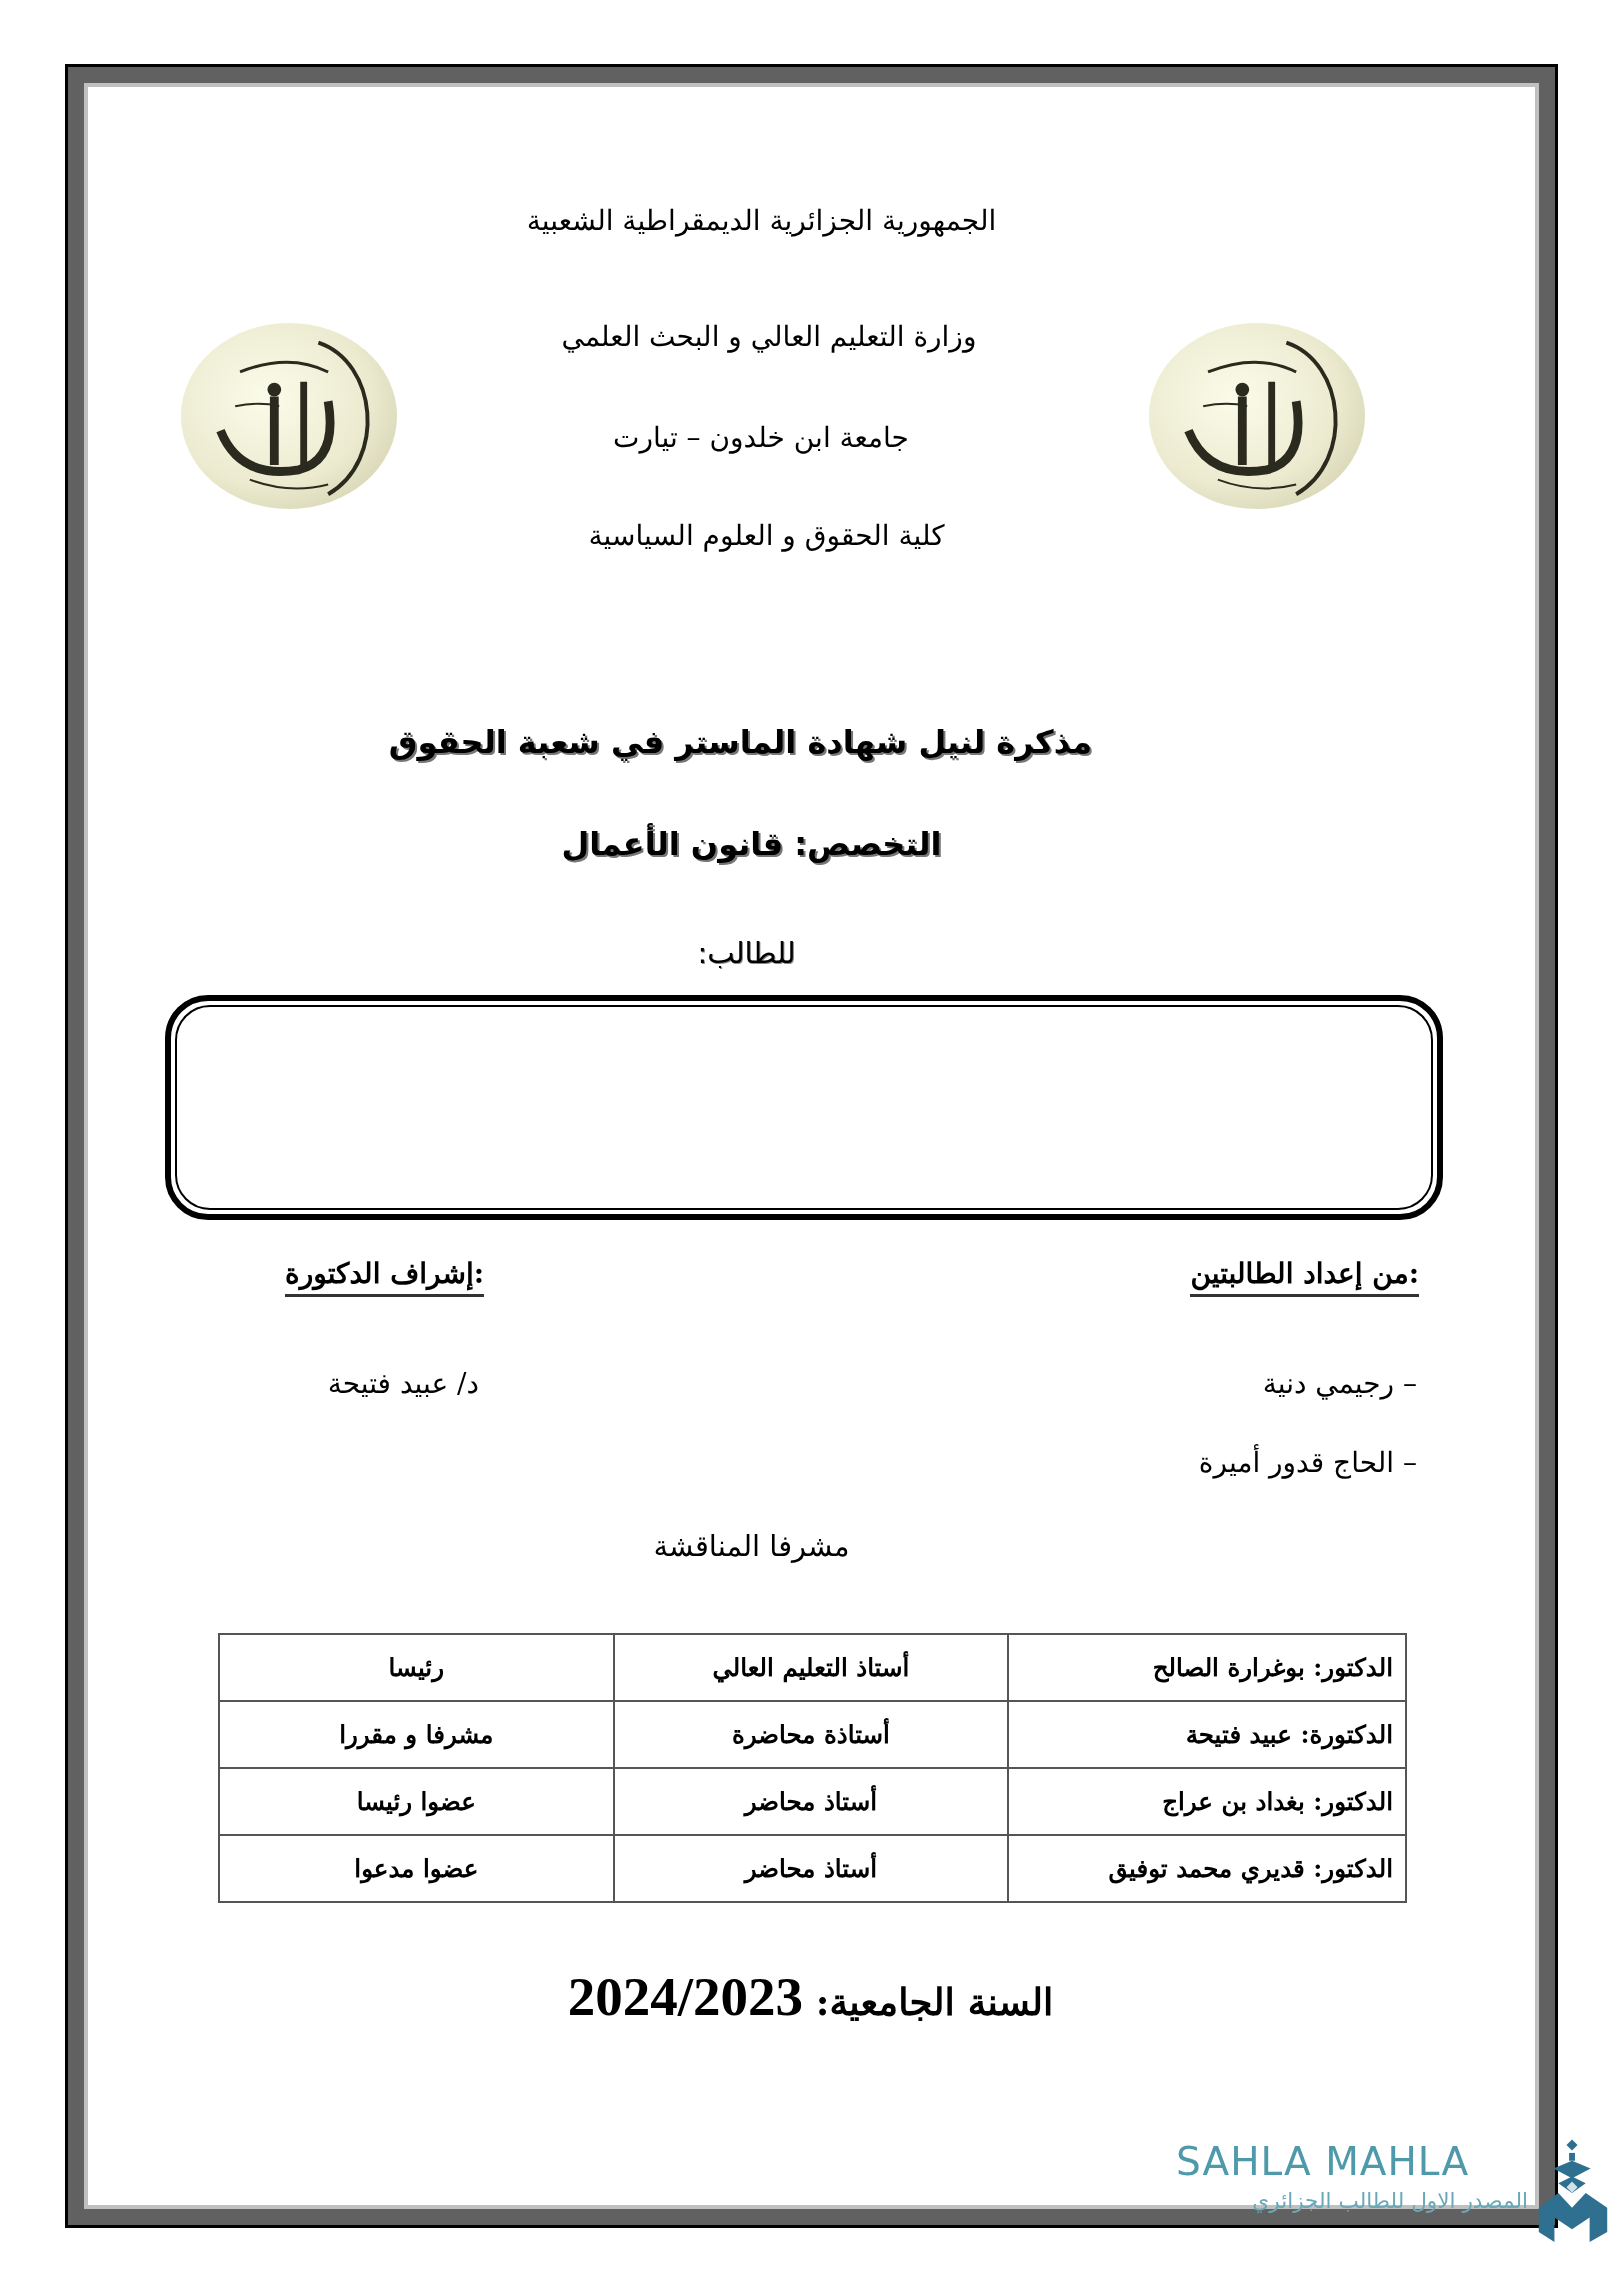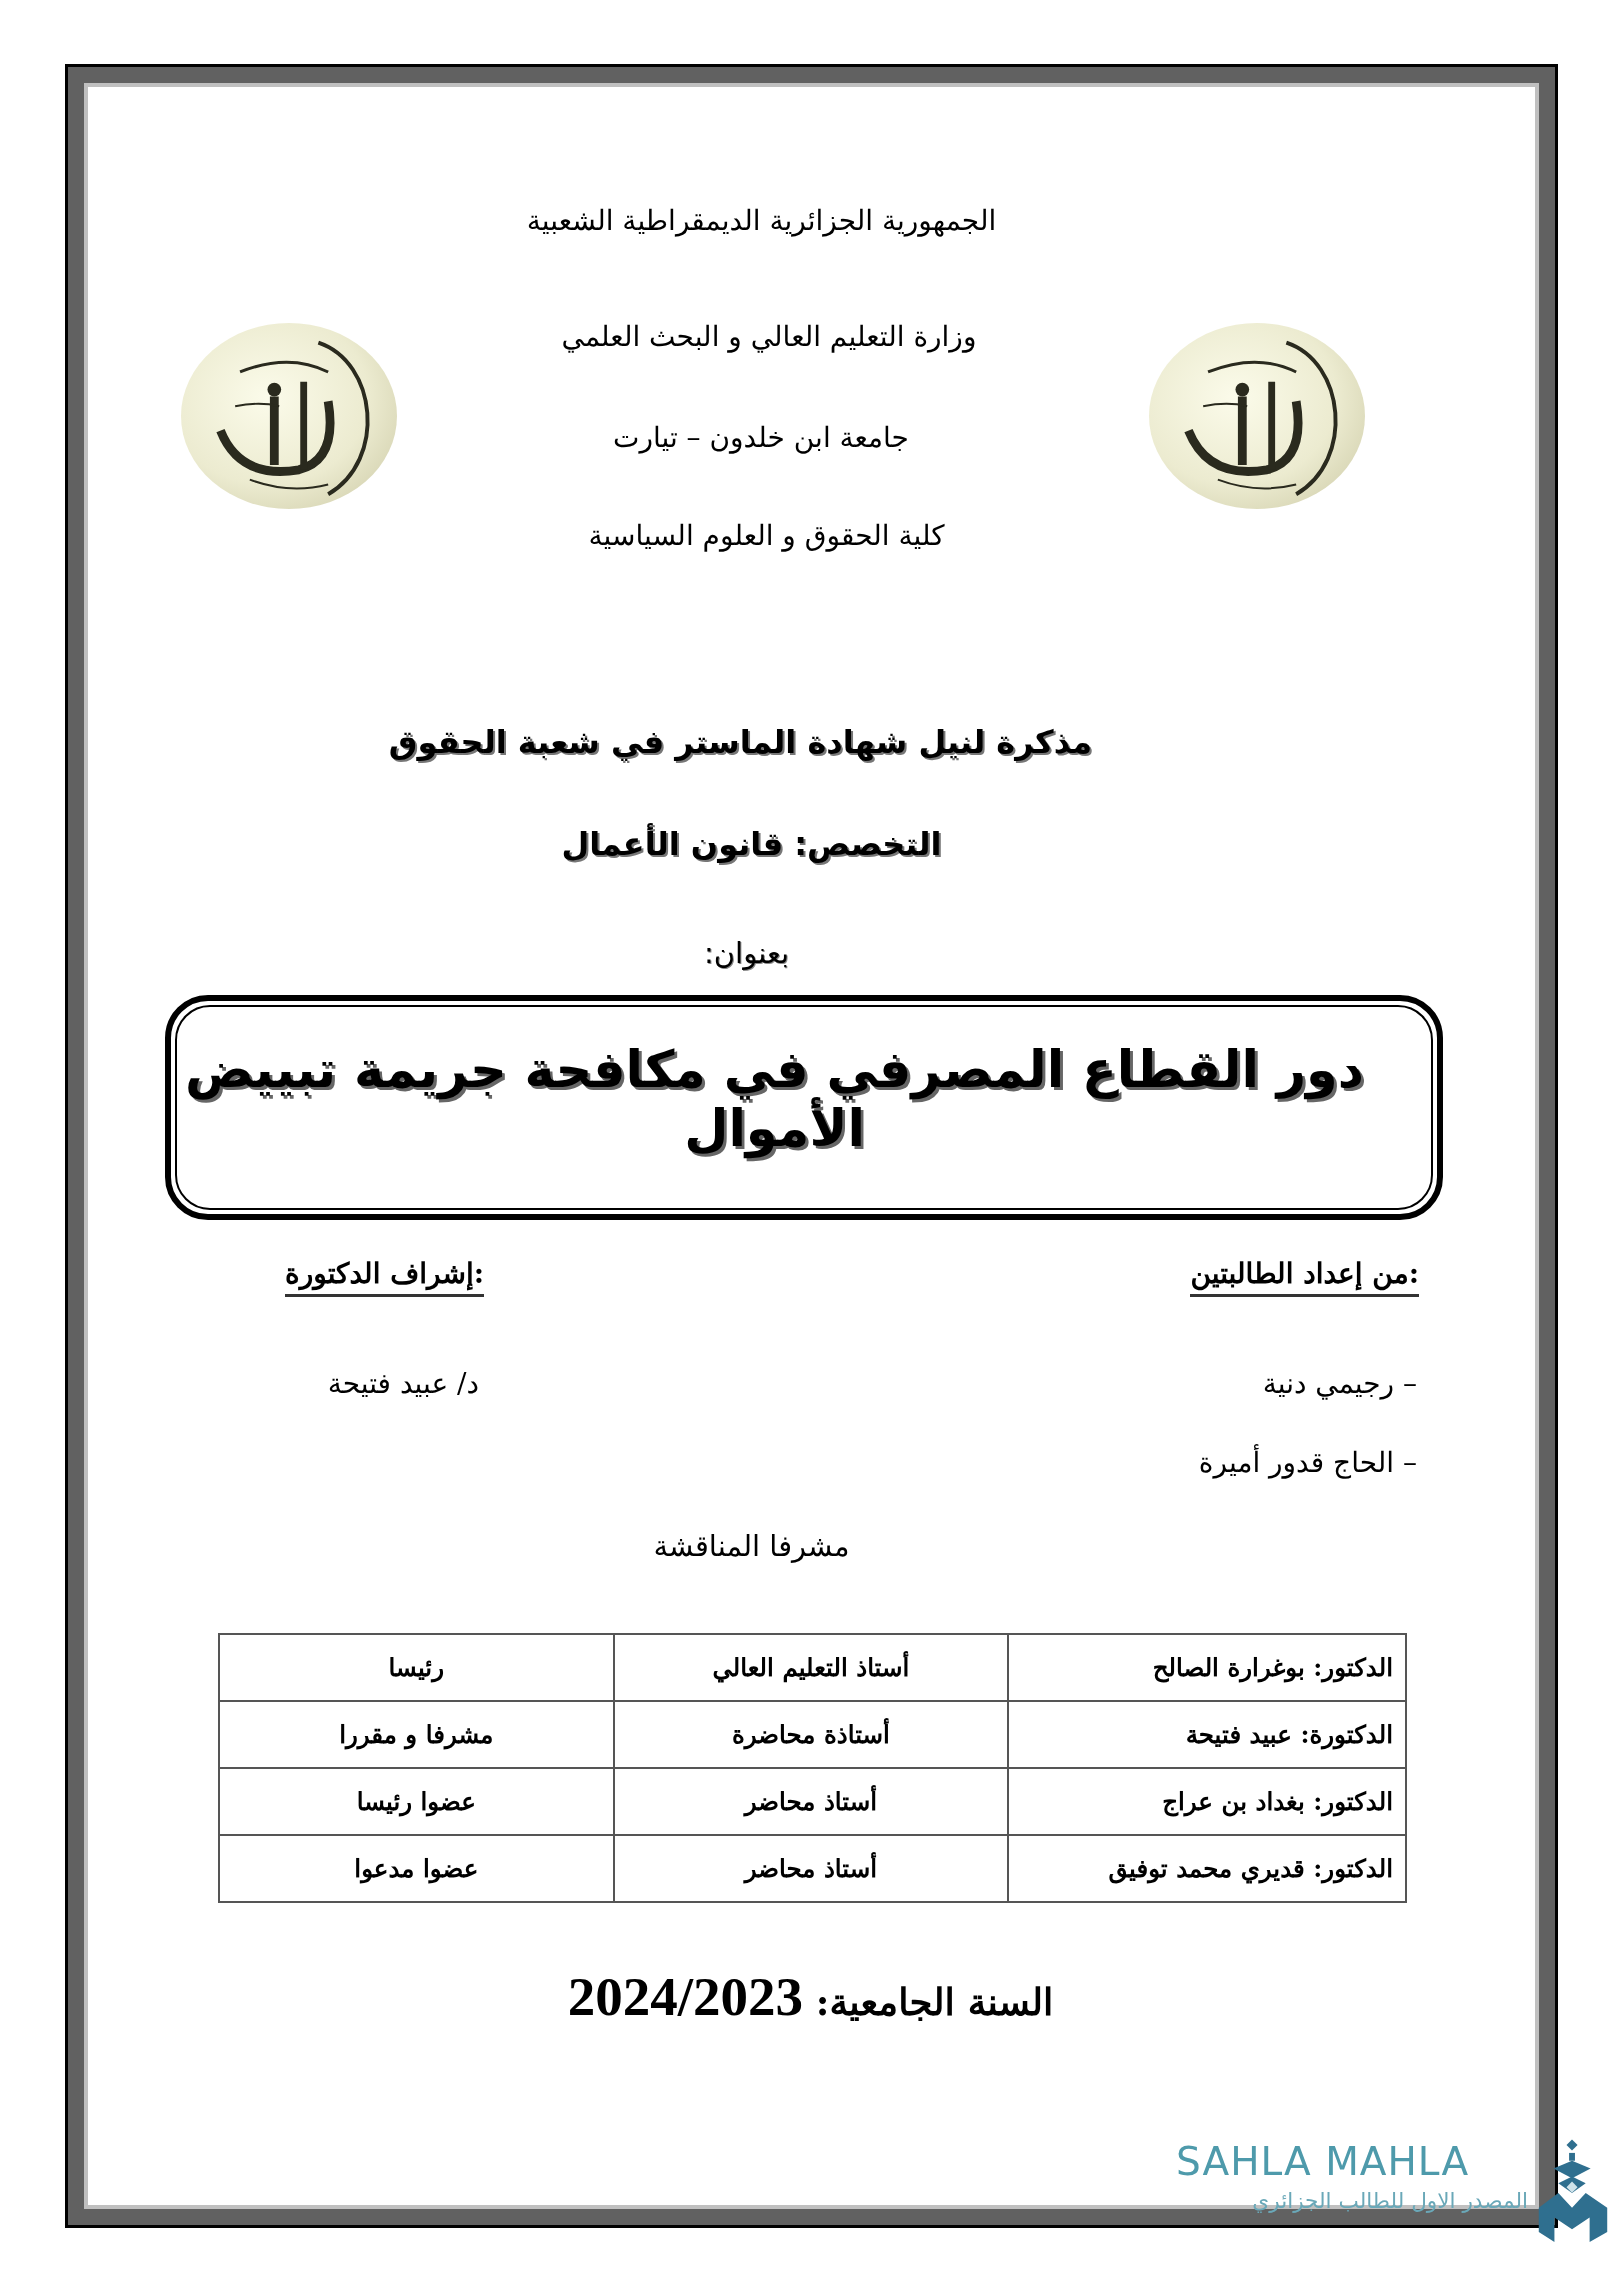--- a/index.html
+++ b/index.html
@@ -117,25 +117,24 @@
     <path d="M95 75 L95 145" stroke="#2a2a1e" stroke-width="9"></path>
     <circle cx="95" cy="68" r="7" fill="#2a2a1e"></circle>
     <path d="M125 60 L125 150" stroke="#2a2a1e" stroke-width="7"></path>
     <path d="M55 85 Q80 80 100 85" stroke="#2a2a1e" stroke-width="2" fill="none"></path>
     <path d="M70 160 Q110 175 150 165" stroke="#2a2a1e" stroke-width="2" fill="none"></path>
   </svg>
 </div>
 
 <div class="center-line deco" style="top:723px; left:412px; right:529px;">مذكرة لنيل شهادة الماستر في شعبة الحقوق</div>
 <div class="center-line deco" style="top:825px; left:549px; right:667px;">التخصص: قانون الأعمال</div>
-<div class="center-line" style="top:936px; left:686px; right:814px; font-family:'DejaVu Sans',sans-serif; font-size:29px; text-shadow:1px 1px 0 #888;">بعنوان:</div>
+<div class="center-line" style="top:936px; left:686px; right:814px; font-family:'DejaVu Sans',sans-serif; font-size:29px; text-shadow:1px 1px 0 #888;">للطالب:</div>
 
 <div class="title-box">
   <div class="title-box-inner"></div>
-  <div class="title-text">دور القطاع المصرفي في مكافحة جريمة تبييض الأموال</div>
 </div>
 
 <div class="abs" style="right:202px; top:1257px;">
   <span class="label-underlined">من إعداد الطالبتين:</span>
 </div>
 <div class="abs" style="right:1137px; top:1257px;">
   <span class="label-underlined">إشراف الدكتورة:</span>
 </div>
 
 <div class="abs name-line" style="right:204px; top:1367px;">– رجيمي دنية</div>

